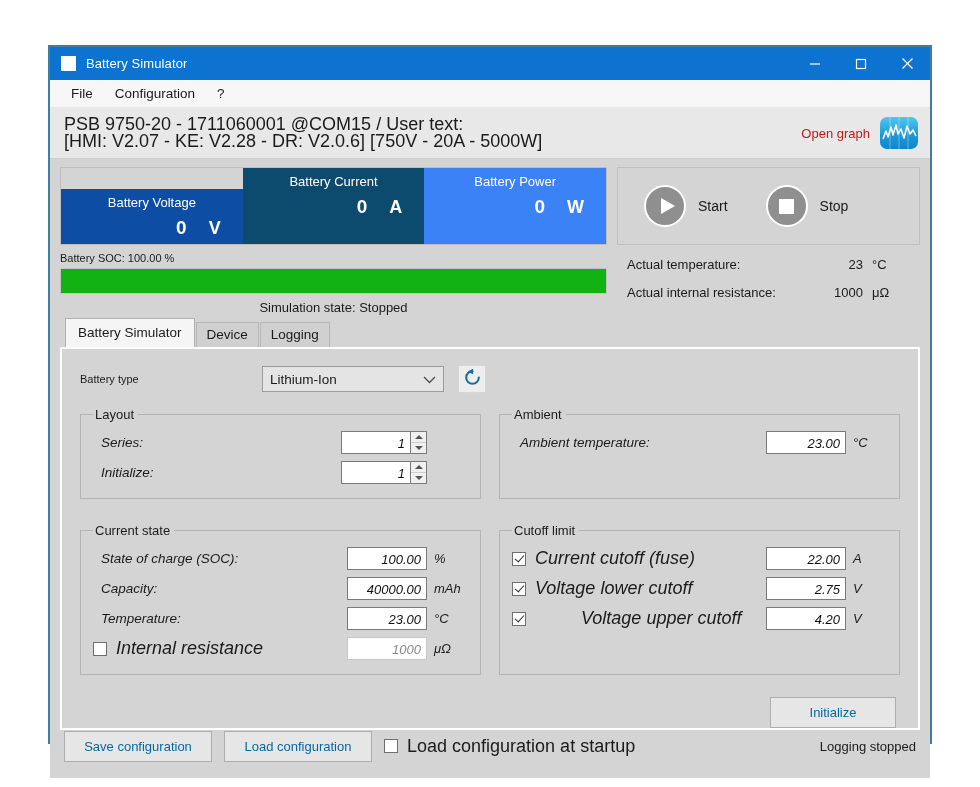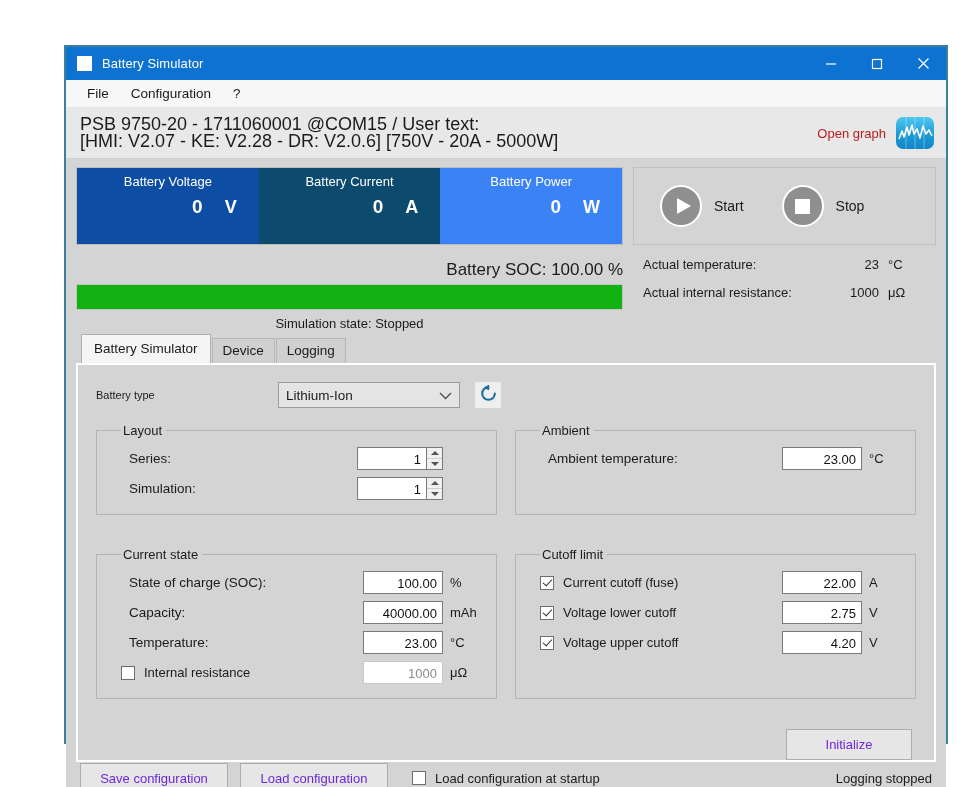--- a/index.html
+++ b/index.html
@@ -7,21 +7,21 @@
     padding: 0;
     background: #ffffff;
     width: 980px;
     height: 787px;
     overflow: hidden;
     font-family: "Liberation Sans", sans-serif;
   }
 
   #window {
     position: absolute;
-    left: 64px;
+    left: 48px;
     top: 45px;
     width: 884px;
     height: 699px;
     border: 2px solid #3d7f9c;
     box-sizing: border-box;
     background: #f0f0f0;
     display: flex;
     flex-direction: column;
   }
 
@@ -178,25 +178,24 @@
 
   
   .soc-row {
     display: flex;
     gap: 10px;
     margin-top: 2px;
     flex: none;
   }
   .soc-block { width: 547px; }
   .soc-caption {
-    text-align: right;
-    font-size: 17px;
+    text-align: left;
+    font-size: 11px;
     color: #1b1b1b;
     padding: 5px 0 4px 0;
-    margin-top: 8px;
   }
   .soc-bar {
     height: 26px;
     background: #cfcfcf;
     border: 1px solid #c4c4c4;
     box-sizing: border-box;
   }
   .soc-fill { height: 100%; background: #11b211; }
   .sim-state {
     text-align: center;
@@ -289,34 +288,35 @@
   }
 
   .grid2 {
     display: flex;
     gap: 18px;
   }
   .col { flex: 1; }
 
   fieldset.gbox {
     border: 1px solid #b4b4b4;
-    margin: 0 0 32px 0;
-    padding: 6px 12px 10px 24px;
+    margin: 0 0 24px 0;
+    padding: 6px 12px 10px 12px;
     box-sizing: border-box;
   }
   fieldset.gbox legend {
     font-size: 13px;
     color: #1b1b1b;
     padding: 0 4px 0 2px;
   }
   .frow {
     display: flex;
     align-items: center;
     height: 29px;
     margin-bottom: 1px;
+    font-style: italic;
   }
   .frow .lbl {
     flex: 1;
     font-size: 13.5px;
     color: #1b1b1b;
     padding-left: 8px;
   }
   .frow .lbl.nopad { padding-left: 0; }
   .txt {
     width: 70px;
@@ -369,52 +369,52 @@
   }
   .cbox.checked::after {
     content: "";
     position: absolute;
     left: 3.5px; top: 0.5px;
     width: 4px; height: 8px;
     border: solid #303030;
     border-width: 0 1.6px 1.6px 0;
     transform: rotate(42deg);
   }
-  .cb-label { font-size: 13px; color: #1b1b1b; }
+  .cb-label { font-size: 18px; color: #1b1b1b; }
 
   .init-row {
     display: flex;
     justify-content: flex-end;
     padding-right: 4px;
     margin-top: -2px;
   }
   .btn {
     background: #e6e6e6;
     border: 1px solid #adadad;
     font-size: 13px;
-    color: #6d28d9;
+    color: #0369a1;
     padding: 7px 0;
     text-align: center;
     box-sizing: border-box;
   }
   .btn.initialize { width: 126px; }
 
   
   .footer {
     height: 48px;
     background: #d4d4d4;
     display: flex;
     align-items: center;
     padding: 0 14px 16px 14px;
     gap: 12px;
     flex: none;
     box-sizing: border-box;
   }
   .btn.foot { width: 148px; }
-  .foot-cb { display: flex; align-items: center; margin-left: 12px; }
+  .foot-cb { display: flex; align-items: center; }
   .foot-status {
     flex: 1;
     text-align: right;
     font-size: 13px;
     color: #1b1b1b;
   }
 </style>
 </head>
 <body>
 
@@ -464,21 +464,21 @@
           <polyline points="3,22 6,14 8,20 11,10 13,18 16,8 18,17 21,12 24,21 27,9 30,17 33,13 36,19" fill="none" stroke="#ffffff" stroke-width="1.6" stroke-linejoin="round"></polyline>
         </svg>
       </div>
     </div>
   </div>
 
   <div class="body-area">
 
     <div class="meters-row">
       <div class="meters">
-        <div class="meter" id="meter0" style="background: rgb(13, 78, 164);">
+        <div class="meter" id="meter0" style="background: rgb(13, 78, 164); margin-top: 21px;">
           <div class="meter-title">Battery Voltage</div>
           <div class="meter-valrow">
             <span class="meter-value">0</span>
             <span class="meter-unit">V</span>
           </div>
         </div>
         <div class="meter" id="meter1" style="background: #0c4a6e;">
           <div class="meter-title">Battery Current</div>
           <div class="meter-valrow">
             <span class="meter-value">0</span>
@@ -575,21 +575,21 @@
                       <span class="arr-up"></span>
                     </div>
                   <div>
                       <span class="arr-dn"></span>
                     </div>
                 </span>
               </span>
               <span class="unit"></span>
             </div>
             <div class="frow">
-              <span class="lbl">Simulation:</span>
+              <span class="lbl">Initialize:</span>
               <span class="spinwrap">
                 <span class="txt">1</span>
                 <span class="spin-btns">
                   <div>
                       <span class="arr-up"></span>
                     </div>
                   <div>
                       <span class="arr-dn"></span>
                     </div>
                 </span>
@@ -650,21 +650,21 @@
             </div>
             <div class="frow">
               <span class="lbl nopad" style="display:flex;align-items:center;">
                 <span class="cbox checked"></span>
                 <span class="cb-label">Voltage lower cutoff</span>
               </span>
               <span class="txt wide">2.75</span>
               <span class="unit">V</span>
             </div>
             <div class="frow">
-              <span class="lbl nopad" style="display:flex;align-items:center;">
+              <span class="lbl nopad" style="display:flex;align-items:center;gap:46px;">
                 <span class="cbox checked"></span>
                 <span class="cb-label">Voltage upper cutoff</span>
               </span>
               <span class="txt wide">4.20</span>
               <span class="unit">V</span>
             </div>
             <div class="frow"></div>
           </fieldset>
         </div>
       </div>

